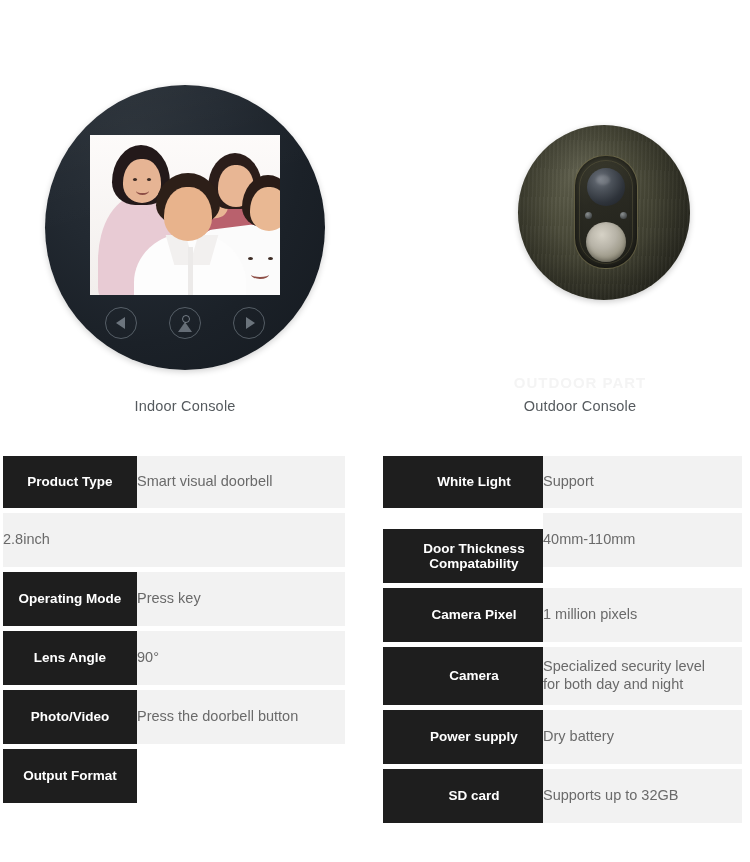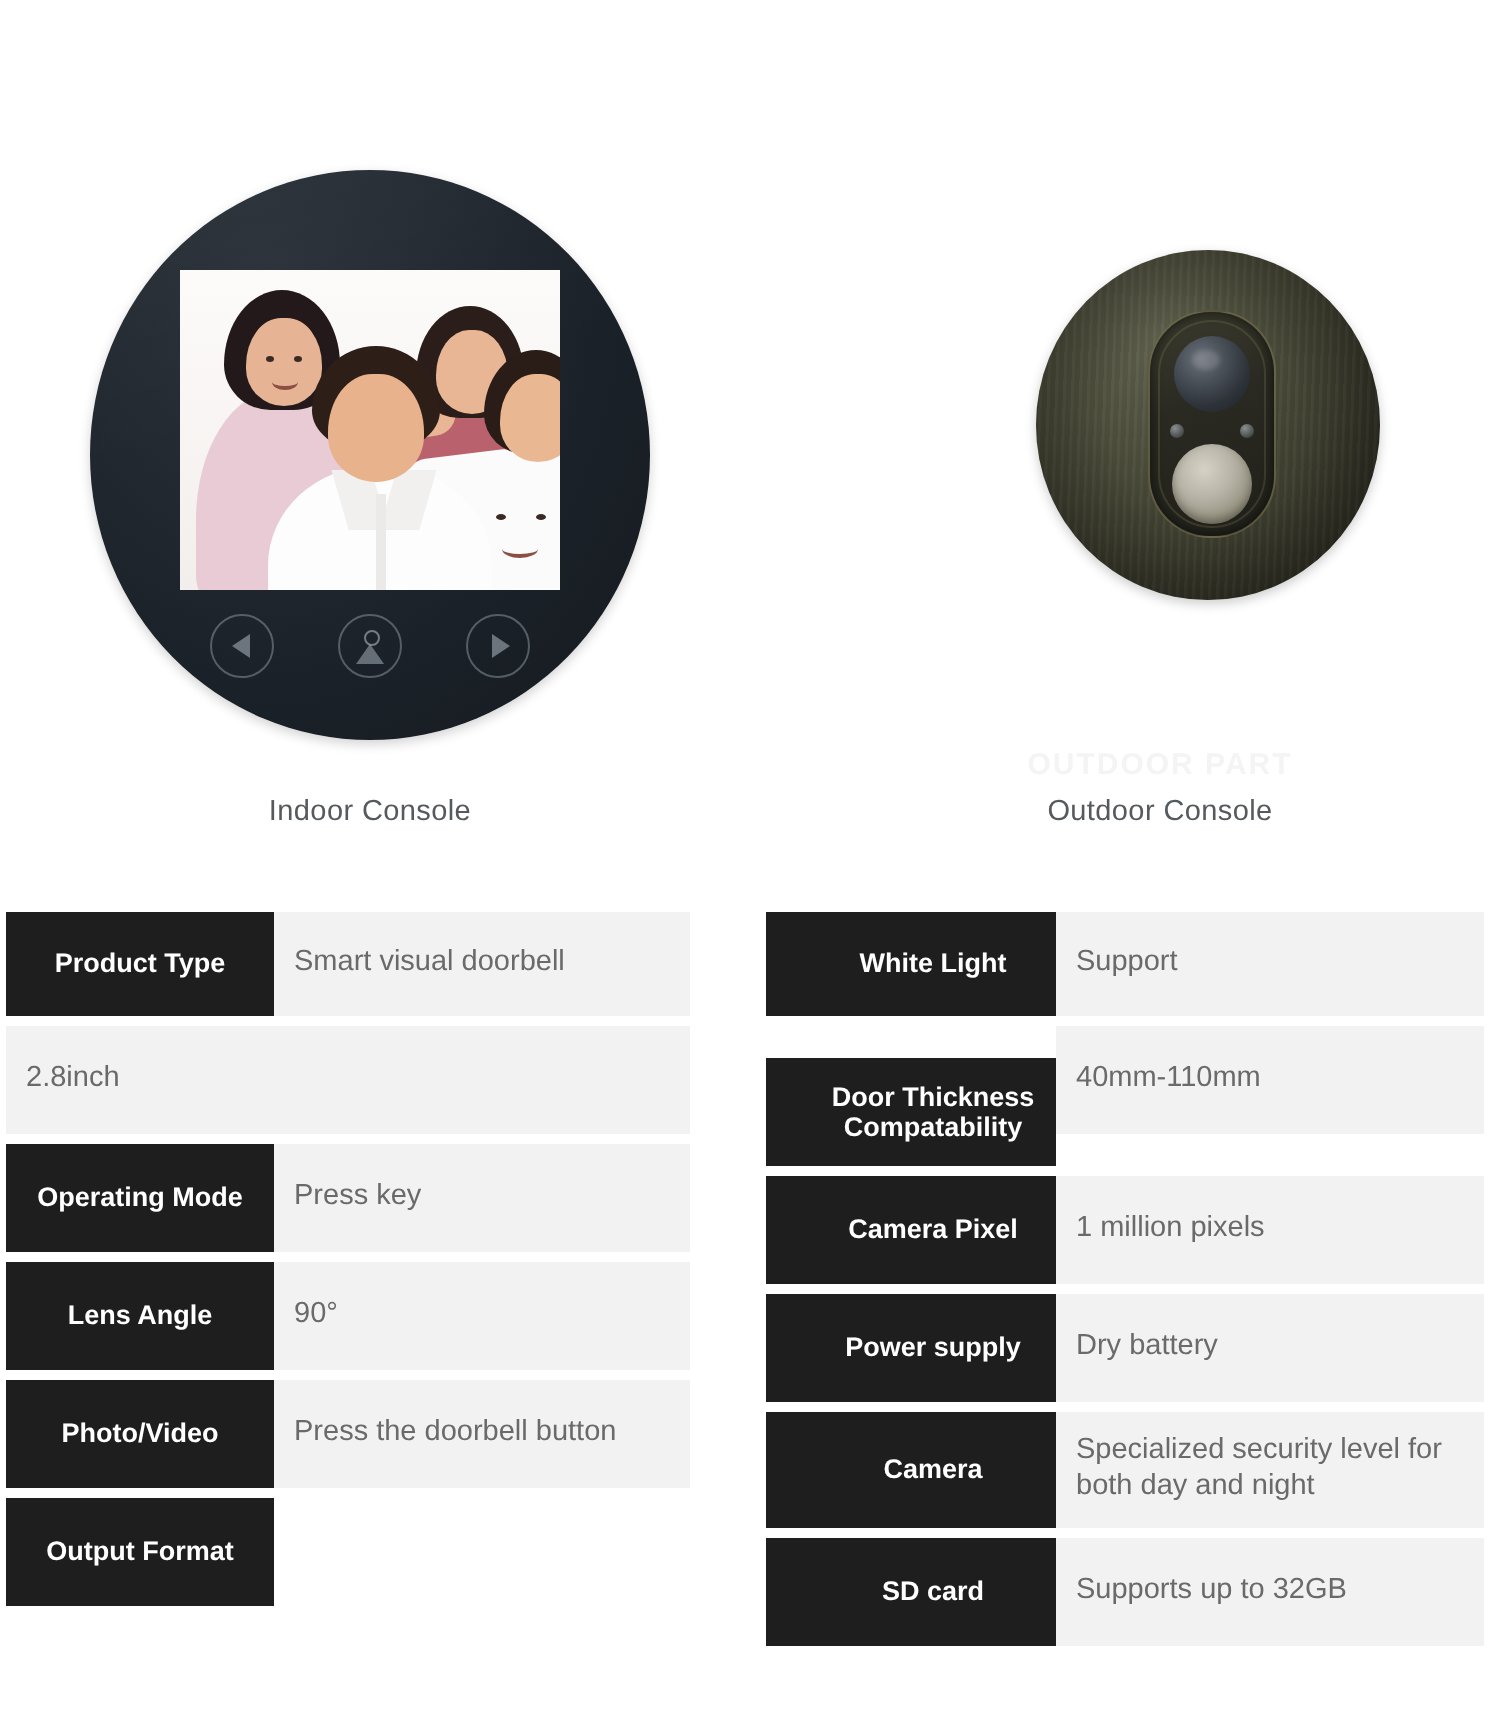--- a/index.html
+++ b/index.html
@@ -283,31 +283,30 @@
     line-height: 1.12;
     display: flex;
     align-items: center;
     justify-content: center;
     text-align: center;
     padding: 0 6px;
     box-sizing: border-box;
     z-index: 2;
   }
   .spec-table.left .spec-label { width: 134px; }
-  .spec-table.right .spec-label { width: 145px; padding-left: 28px; }
+  .spec-table.right .spec-label { width: 160px; padding-left: 28px; }
 
   .spec-value {
     flex: 1 1 auto;
     background: #f2f2f2;
     color: #6a6a6a;
     font-size: 14.5px;
     line-height: 1.24;
     display: flex;
     align-items: center;
-    padding-left: 10px;
     box-sizing: border-box;
   }
 
   
   .h-a { height: 52px; }
   .h-b { height: 54px; }
   .h-c { height: 58px; }
 </style>
 </head>
 <body>
@@ -447,25 +446,25 @@
     <div class="spec-row">
       <div class="spec-label h-b" style="white-space:pre-line;margin-top:16px;">Door Thickness
 Compatability</div>
       <div class="spec-value h-b">40mm-110mm</div>
     </div>
     <div class="spec-row">
       <div class="spec-label h-b">Camera Pixel</div>
       <div class="spec-value h-b">1 million pixels</div>
     </div>
     <div class="spec-row">
+      <div class="spec-label h-c">Camera</div>
+      <div class="spec-value h-c" style="padding-right:18px;">Specialized security level for both day and night</div>
+    </div>
+    <div class="spec-row">
       <div class="spec-label h-b">Power supply</div>
       <div class="spec-value h-b">Dry battery</div>
     </div>
     <div class="spec-row">
-      <div class="spec-label h-c">Camera</div>
-      <div class="spec-value h-c" style="padding-right:18px;">Specialized security level for both day and night</div>
-    </div>
-    <div class="spec-row">
       <div class="spec-label h-b">SD card</div>
       <div class="spec-value h-b">Supports up to 32GB</div>
     </div>
   </div>
 </div>
 
 </body></html>

